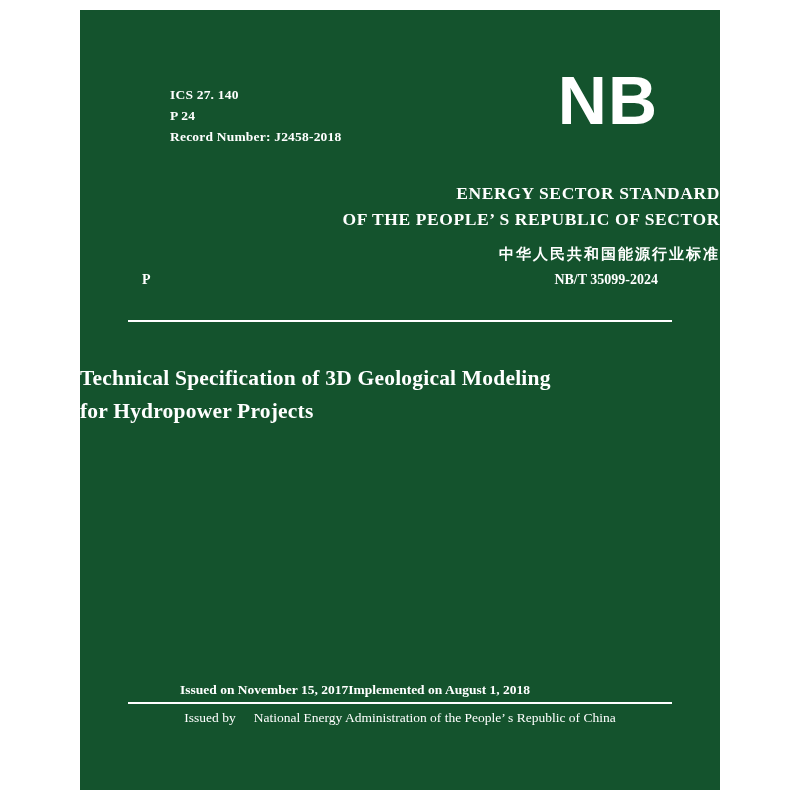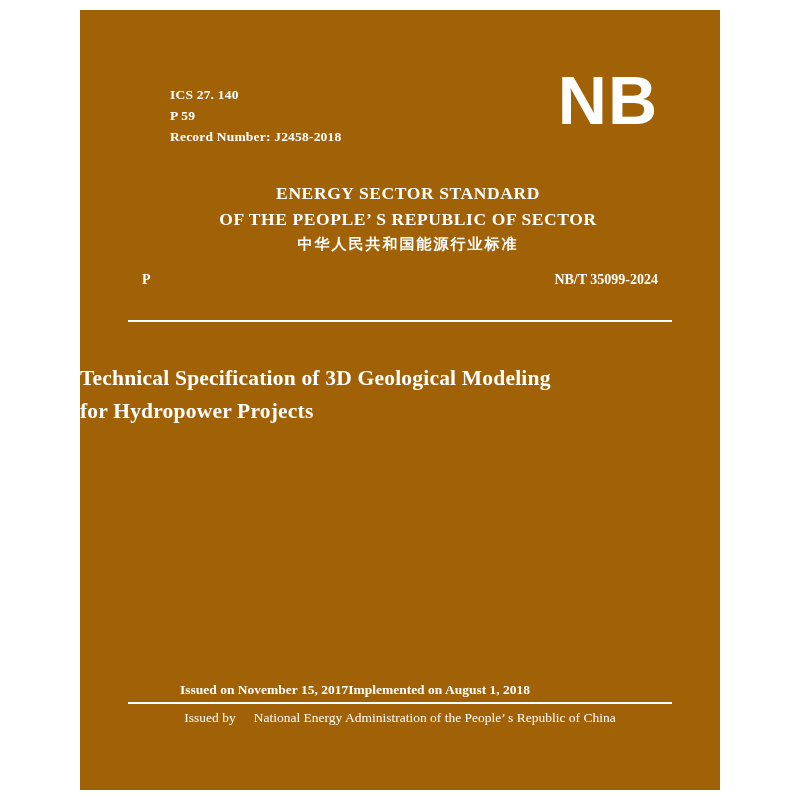--- a/index.html
+++ b/index.html
@@ -18,21 +18,21 @@
     height: 800px;
     background: #ffffff;
     box-sizing: border-box;
   }
   .cover {
     position: absolute;
     left: 80px;
     top: 10px;
     width: 640px;
     height: 780px;
-    background: #a16207;
+    background: #14532d;
     color: #ffffff;
     box-sizing: border-box;
   }
   
   .meta {
     position: absolute;
     left: 90px;
     top: 75px;
     font-weight: bold;
     font-size: 13.5px;
@@ -52,40 +52,40 @@
     line-height: 1;
     letter-spacing: 1px;
   }
 
   
   .std-head {
     position: absolute;
     left: 0;
     right: 0;
     top: 170px;
-    text-align: center;
+    text-align: right;
     padding-left: 16px;
   }
   .std-head .en1 {
     font-weight: bold;
     font-size: 17.5px;
     letter-spacing: 0.6px;
     line-height: 1.5;
   }
   .std-head .en2 {
     font-weight: bold;
     font-size: 17.5px;
     letter-spacing: 0.6px;
     line-height: 1.5;
   }
   .std-head .cn {
     font-weight: bold;
     font-size: 15px;
     letter-spacing: 2px;
-    margin-top: 2px;
+    margin-top: 12px;
   }
 
   
   .code-row {
     position: absolute;
     left: 62px;
     right: 62px;
     top: 262px;
     display: flex;
     justify-content: space-between;
@@ -149,21 +149,21 @@
   .issuer .lbl { margin-right: 18px; }
 </style>
 </head>
 <body>
 
 <div class="page">
   <div class="cover">
 
     <div class="meta">
       <div>ICS 27. 140</div>
-      <div>P 59</div>
+      <div>P 24</div>
       <div>Record Number: J2458-2018</div>
     </div>
 
     <div class="nb-logo">NB</div>
 
     <div class="std-head">
       <div class="en1">ENERGY SECTOR STANDARD</div>
       <div class="en2">OF THE PEOPLE’ S REPUBLIC OF SECTOR</div>
       <div class="cn">中华人民共和国能源行业标准</div>
     </div>

